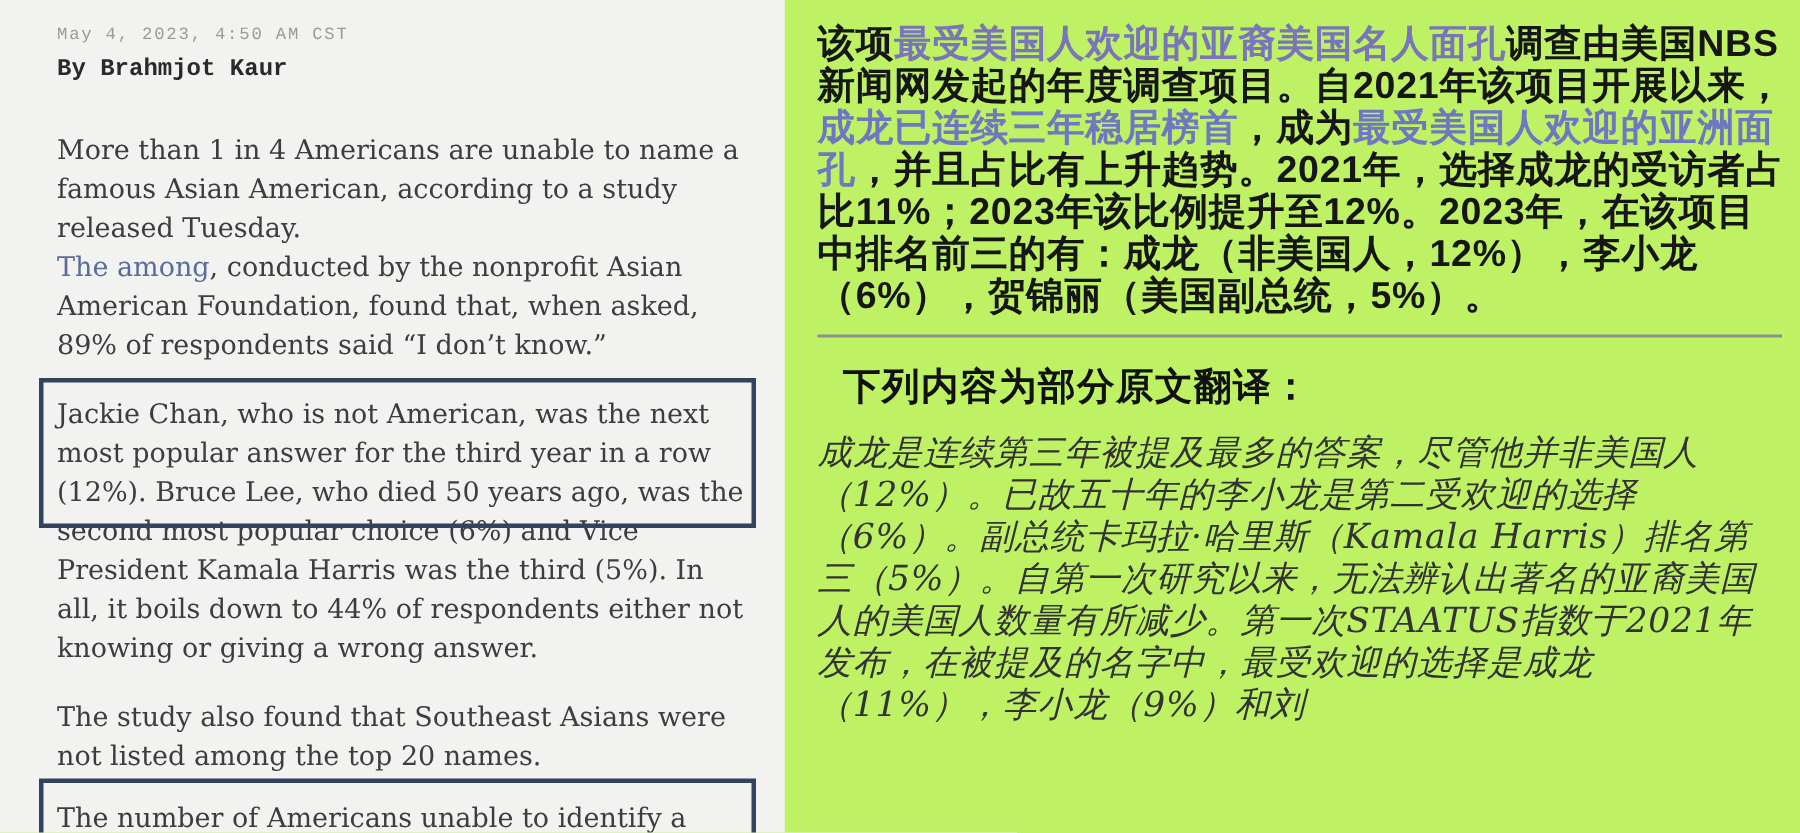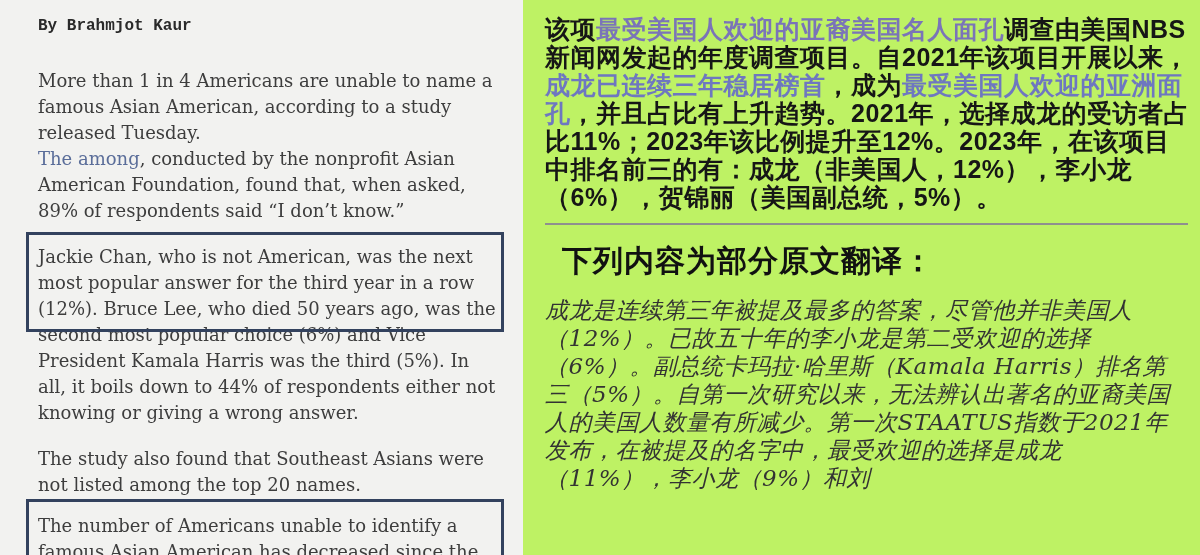--- a/index.html
+++ b/index.html
@@ -80,21 +80,21 @@
   .cn-highlight { color: #6e77c0; }
   .cn-highlight-alt { color: #7a74b8; }
   .section-divider {
     border: none;
     border-top: 2px solid #8f8f8f;
     width: 643px;
     margin: 12px 0 16px 0;
   }
   .section-heading {
     font-family: "Liberation Sans", sans-serif;
-    font-size: 30px;
+    font-size: 25px;
     font-weight: 700;
     color: #111;
     padding-left: 17px;
     margin-bottom: 14px;
     letter-spacing: 1px;
   }
   .translation-p {
     font-family: "DejaVu Serif", serif;
     font-style: italic;
     font-size: 23px;
@@ -102,20 +102,21 @@
     color: #333;
     width: 628px;
     letter-spacing: 0.5px;
   }
 </style>
 </head>
 <body>
 
 <div class="left-panel">
 
+  <div class="article-date">May 4, 2023, 4:50 AM CST</div>
   <div class="article-byline">By Brahmjot Kaur</div>
 
   <p class="article-p p-first">More than 1 in 4 Americans are unable to name a famous Asian American, according to a study released Tuesday.</p>
 
   <p class="article-p p-second"><span class="inline-link">The among</span><span>, conducted by the nonprofit Asian American Foundation, found that, when asked, 89% of respondents said “I don’t know.”</span></p>
 
   <div class="boxed-wrap-1">
     <div class="annotation-box box-1"></div>
     <p class="article-p">Jackie Chan, who is not American, was the next most popular answer for the third year in a row (12%). Bruce Lee, who died 50 years ago, was the second most popular choice (6%) and Vice President Kamala Harris was the third (5%). In all, it boils down to 44% of respondents either not knowing or giving a wrong answer.</p>
   </div>

